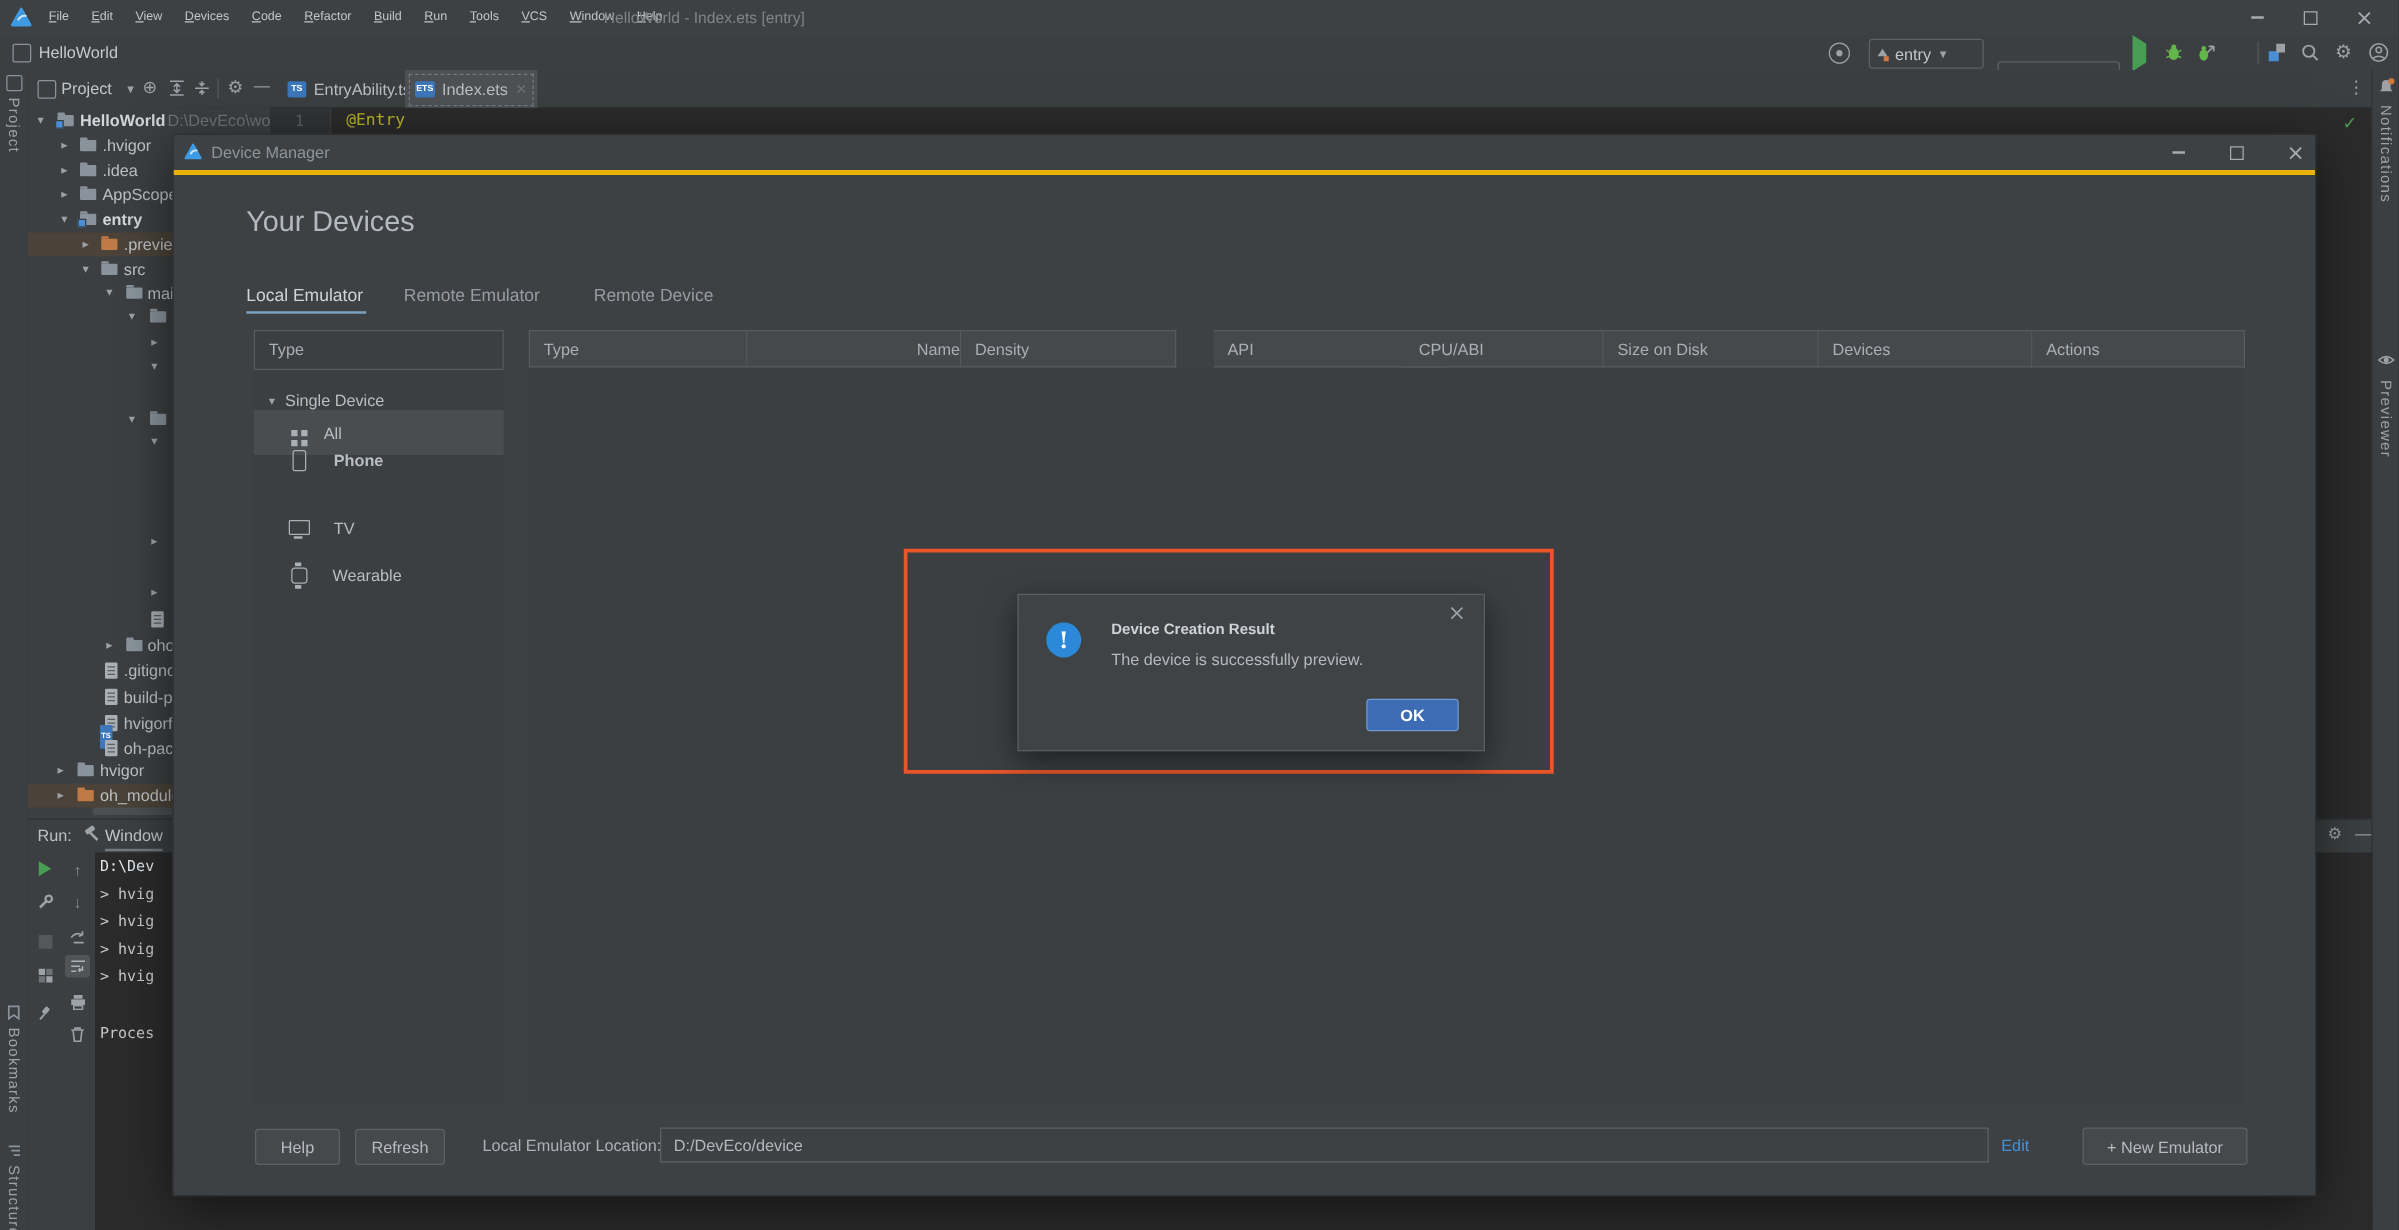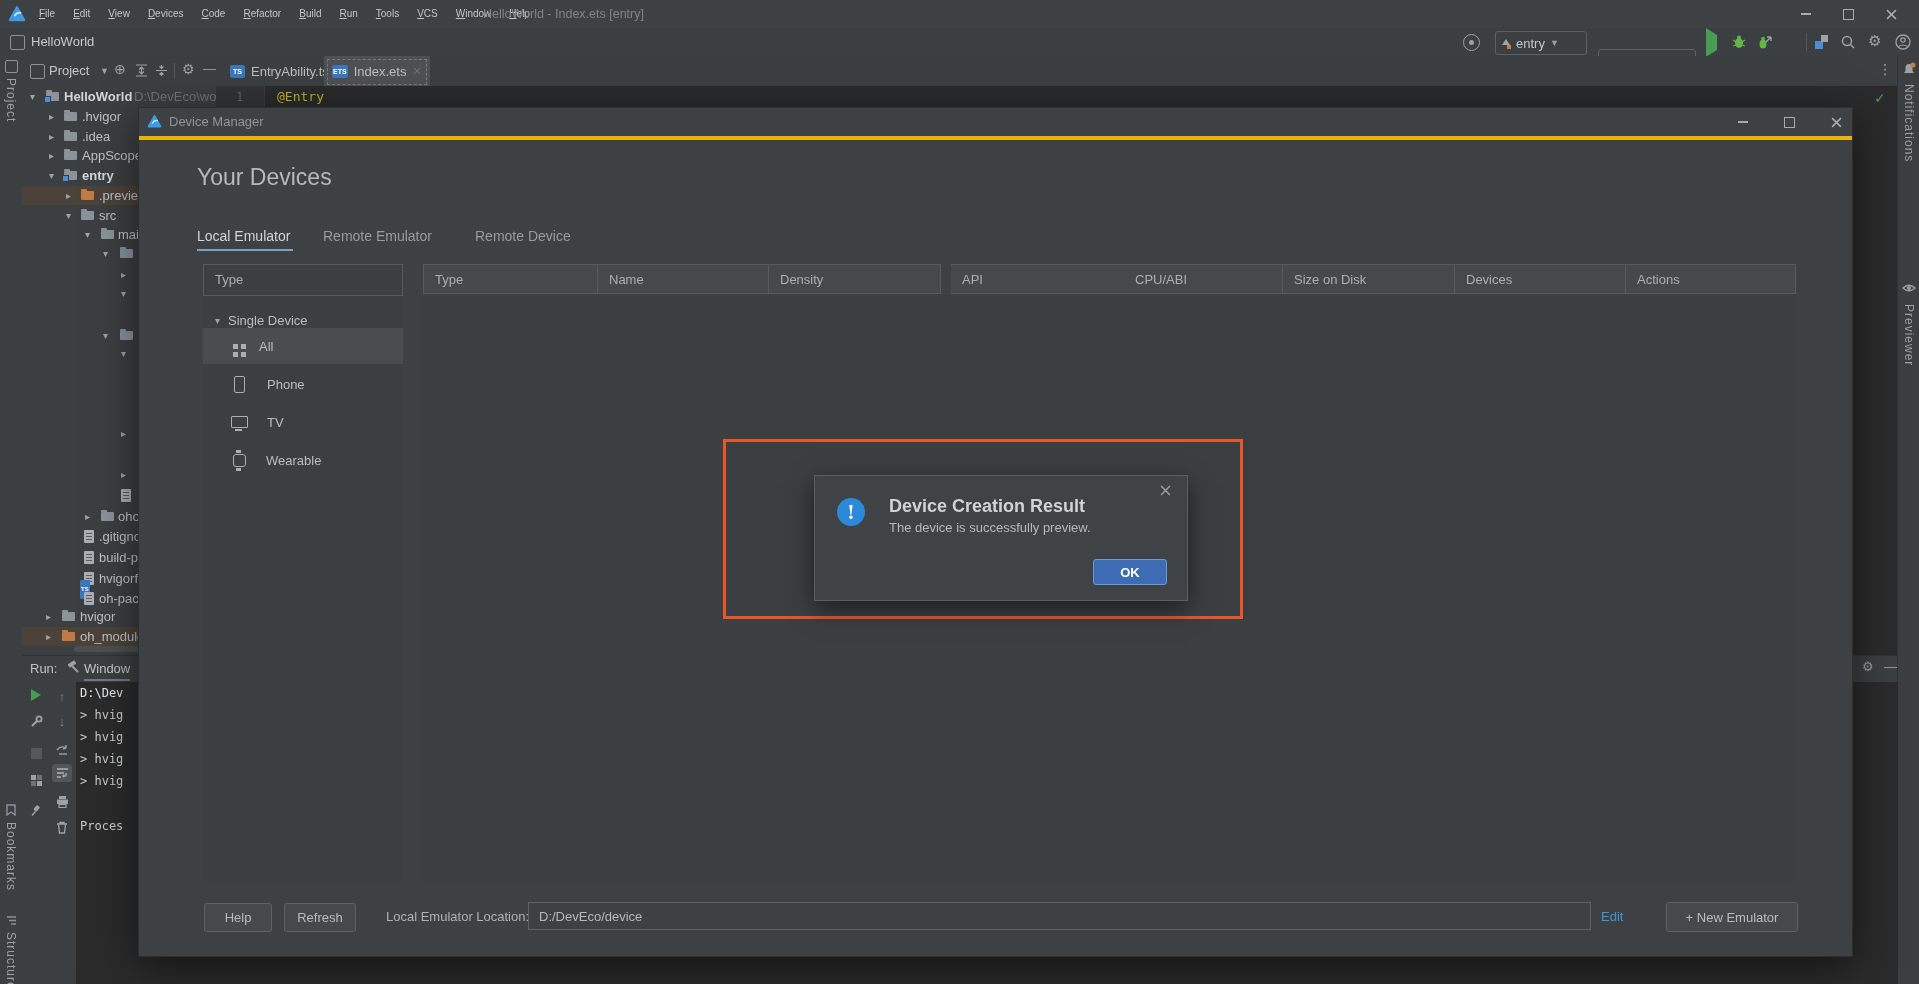--- a/index.html
+++ b/index.html
@@ -480,38 +480,38 @@
         <span style="padding-left:11px;color:#a9afb4;">Type</span>
       </div>
       <div class="type-row" style="top:38px;">
         <span style="margin-left:12px;font-size:10px;color:#9da2a7;">▾</span>
         <span style="margin-left:8px;">Single Device</span>
       </div>
       <div class="type-row sel" style="top:64px;height:36px;">
         <span class="grid4" style="margin-left:30px;"></span>
         <span style="margin-left:21px;">All</span>
       </div>
-      <div class="type-row" style="top:102px;height:36px;">
+      <div class="type-row" style="top:86px;height:36px;font-weight:bold;">
         <span class="phone-ic" style="margin-left:31px;"></span>
         <span style="margin-left:22px;">Phone</span>
       </div>
       <div class="type-row" style="top:140px;height:36px;">
         <span class="tv-ic" style="margin-left:28px;"></span>
         <span style="margin-left:19px;">TV</span>
       </div>
       <div class="type-row" style="top:178px;height:36px;">
         <span class="watch-ic" style="margin-left:30px;"></span>
         <span style="margin-left:20px;">Wearable</span>
       </div>
     </div>
 
     <div class="th-cell first abs" style="left:284px;top:156px;width:175px;">Type</div>
-    <div class="th-cell abs" style="left:459px;top:156px;width:171px;">Name</div>
+    <div class="th-cell abs" style="left:459px;top:156px;width:171px;text-align:right;">Name</div>
     <div class="th-cell abs" style="left:630px;top:156px;width:172px;">Density</div>
-    <div class="th-cell abs" style="left:812px;top:156px;width:183px;">API</div>
+    <div class="th-cell abs" style="left:832px;top:156px;width:183px;">API</div>
     <div class="th-cell abs" style="left:985px;top:156px;width:159px;">CPU/ABI</div>
     <div class="th-cell abs" style="left:1144px;top:156px;width:172px;">Size on Disk</div>
     <div class="th-cell abs" style="left:1316px;top:156px;width:171px;">Devices</div>
     <div class="th-cell abs" style="left:1487px;top:156px;width:170px;">Actions</div>
     <div id="table-body" class="abs"></div>
 
     <div class="btn abs" style="left:65px;top:795px;width:66px;height:27px;">Help</div>
     <div class="btn abs" style="left:145px;top:795px;width:70px;height:27px;">Refresh</div>
     <span class="abs" style="left:247px;top:801px;color:#adb2b8;">Local Emulator Location:</span>
     <input id="loc-input" class="abs" type="text" value="D:/DevEco/device" style="">
@@ -519,19 +519,19 @@
     <div class="btn abs" style="left:1527px;top:794px;width:130px;height:28px;">+ New Emulator</div>
 
     <div id="orange-rect" class="abs"></div>
     <div id="dlg" class="abs">
       <span class="abs" style="left:345px;top:8px;">
         <svg width="11" height="11" viewBox="0 0 10 10">
             <path d="M1 1 L9 9 M9 1 L1 9" stroke="#9aa0a5" stroke-width="1.3"></path>
           </svg>
       </span>
       <div id="dlg-icon" class="abs">!</div>
-      <span class="abs" style="left:74px;top:20px;font-size:18px;font-weight:bold;color:#ced3d8;">Device Creation Result</span>
+      <span class="abs" style="left:74px;top:20px;font-size:12px;font-weight:bold;color:#ced3d8;">Device Creation Result</span>
       <span class="abs" style="left:74px;top:44px;color:#b4b9be;">The device is successfully preview.</span>
       <div id="dlg-ok" class="abs">OK</div>
     </div>
   </div>
 
 </div>
 
 </body></html>

